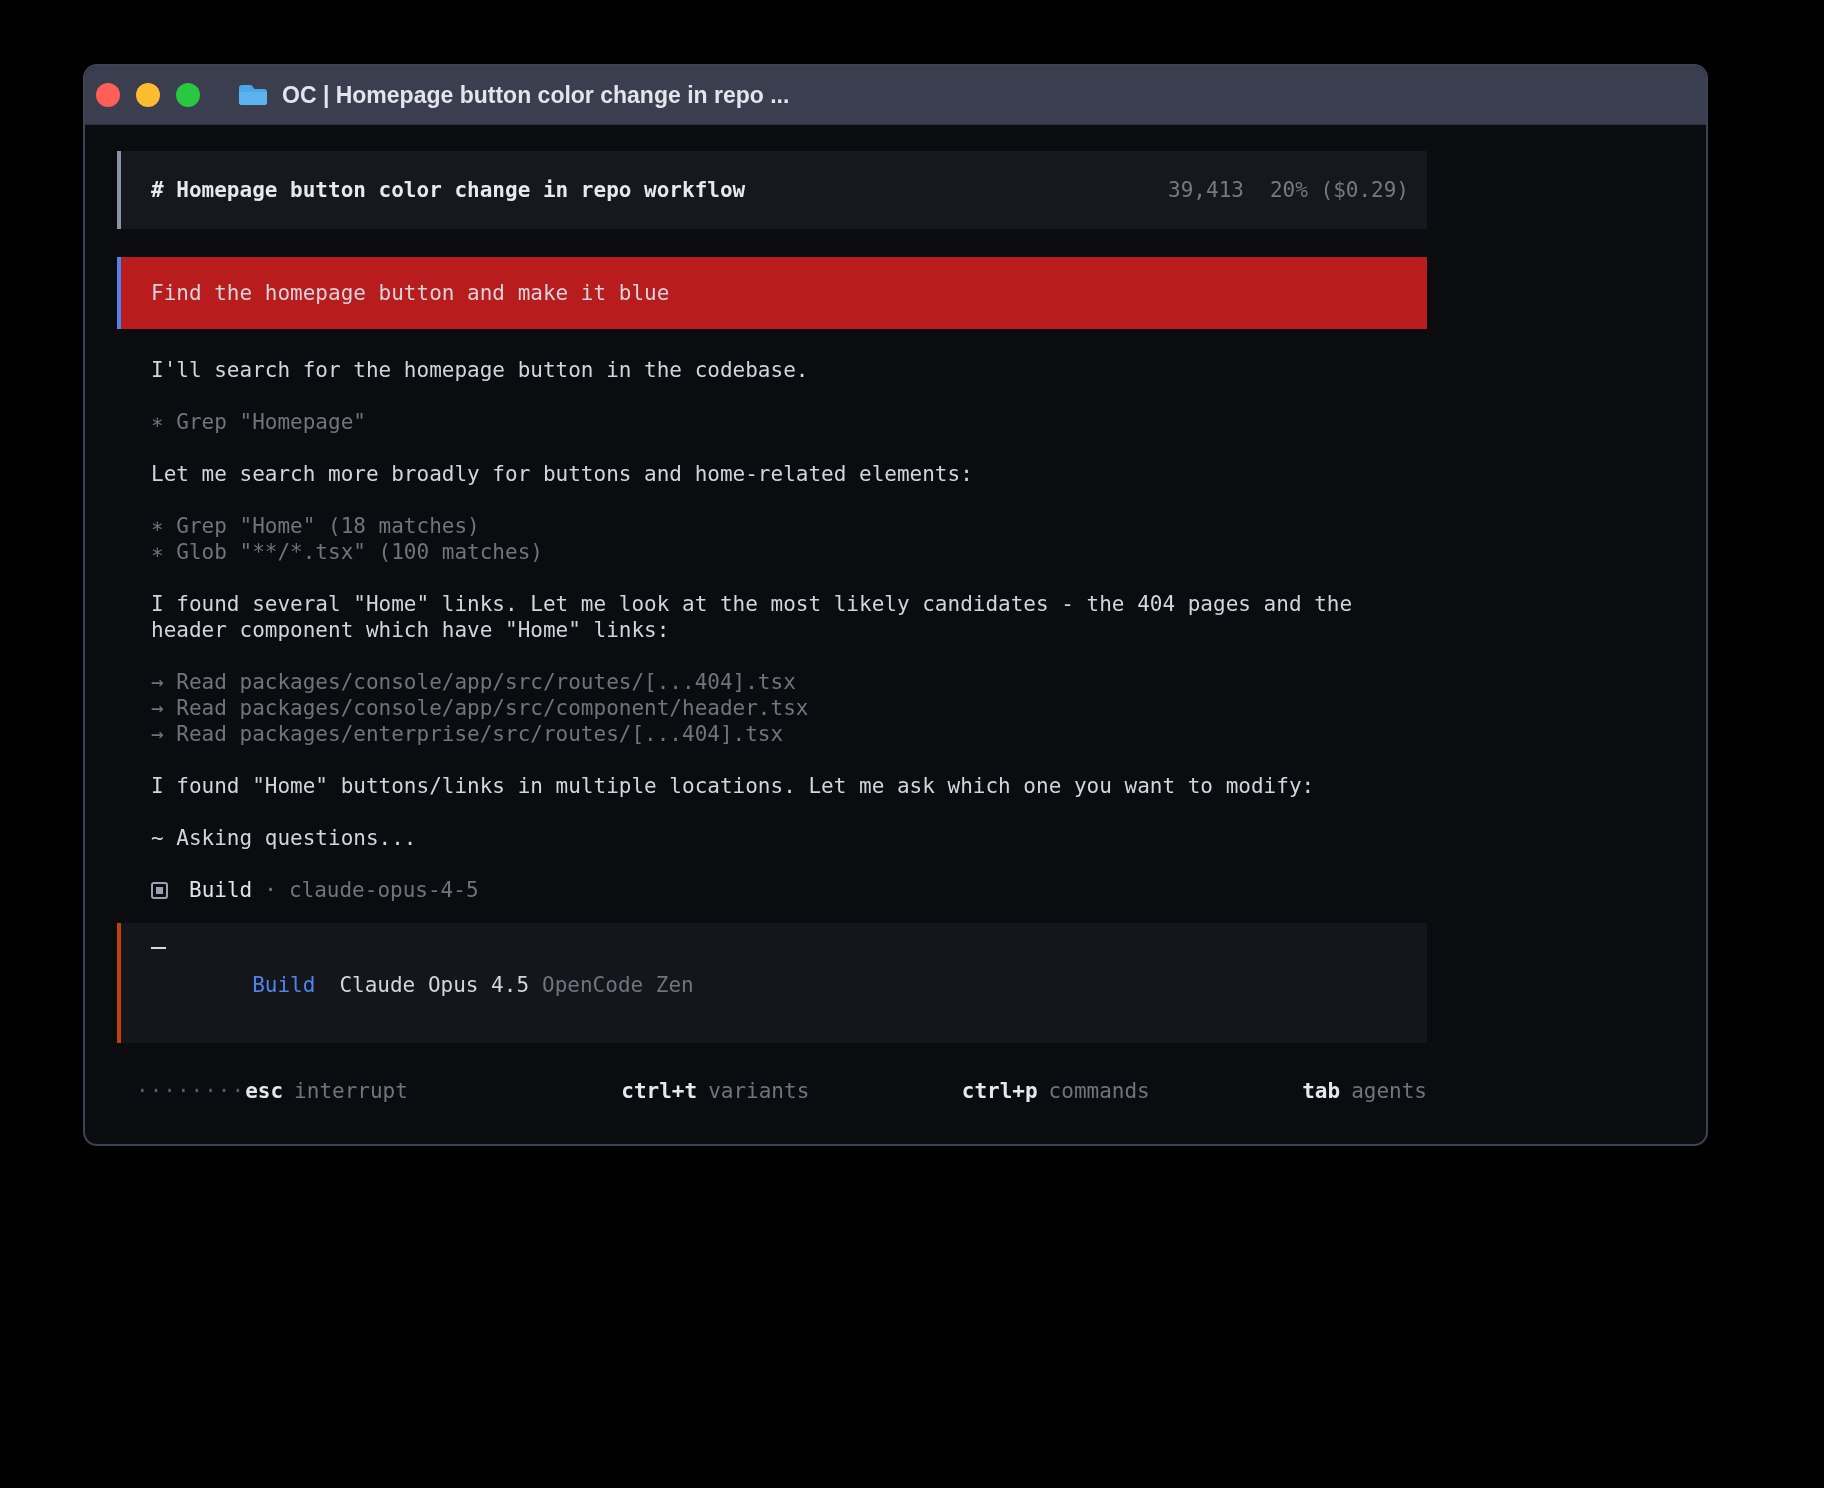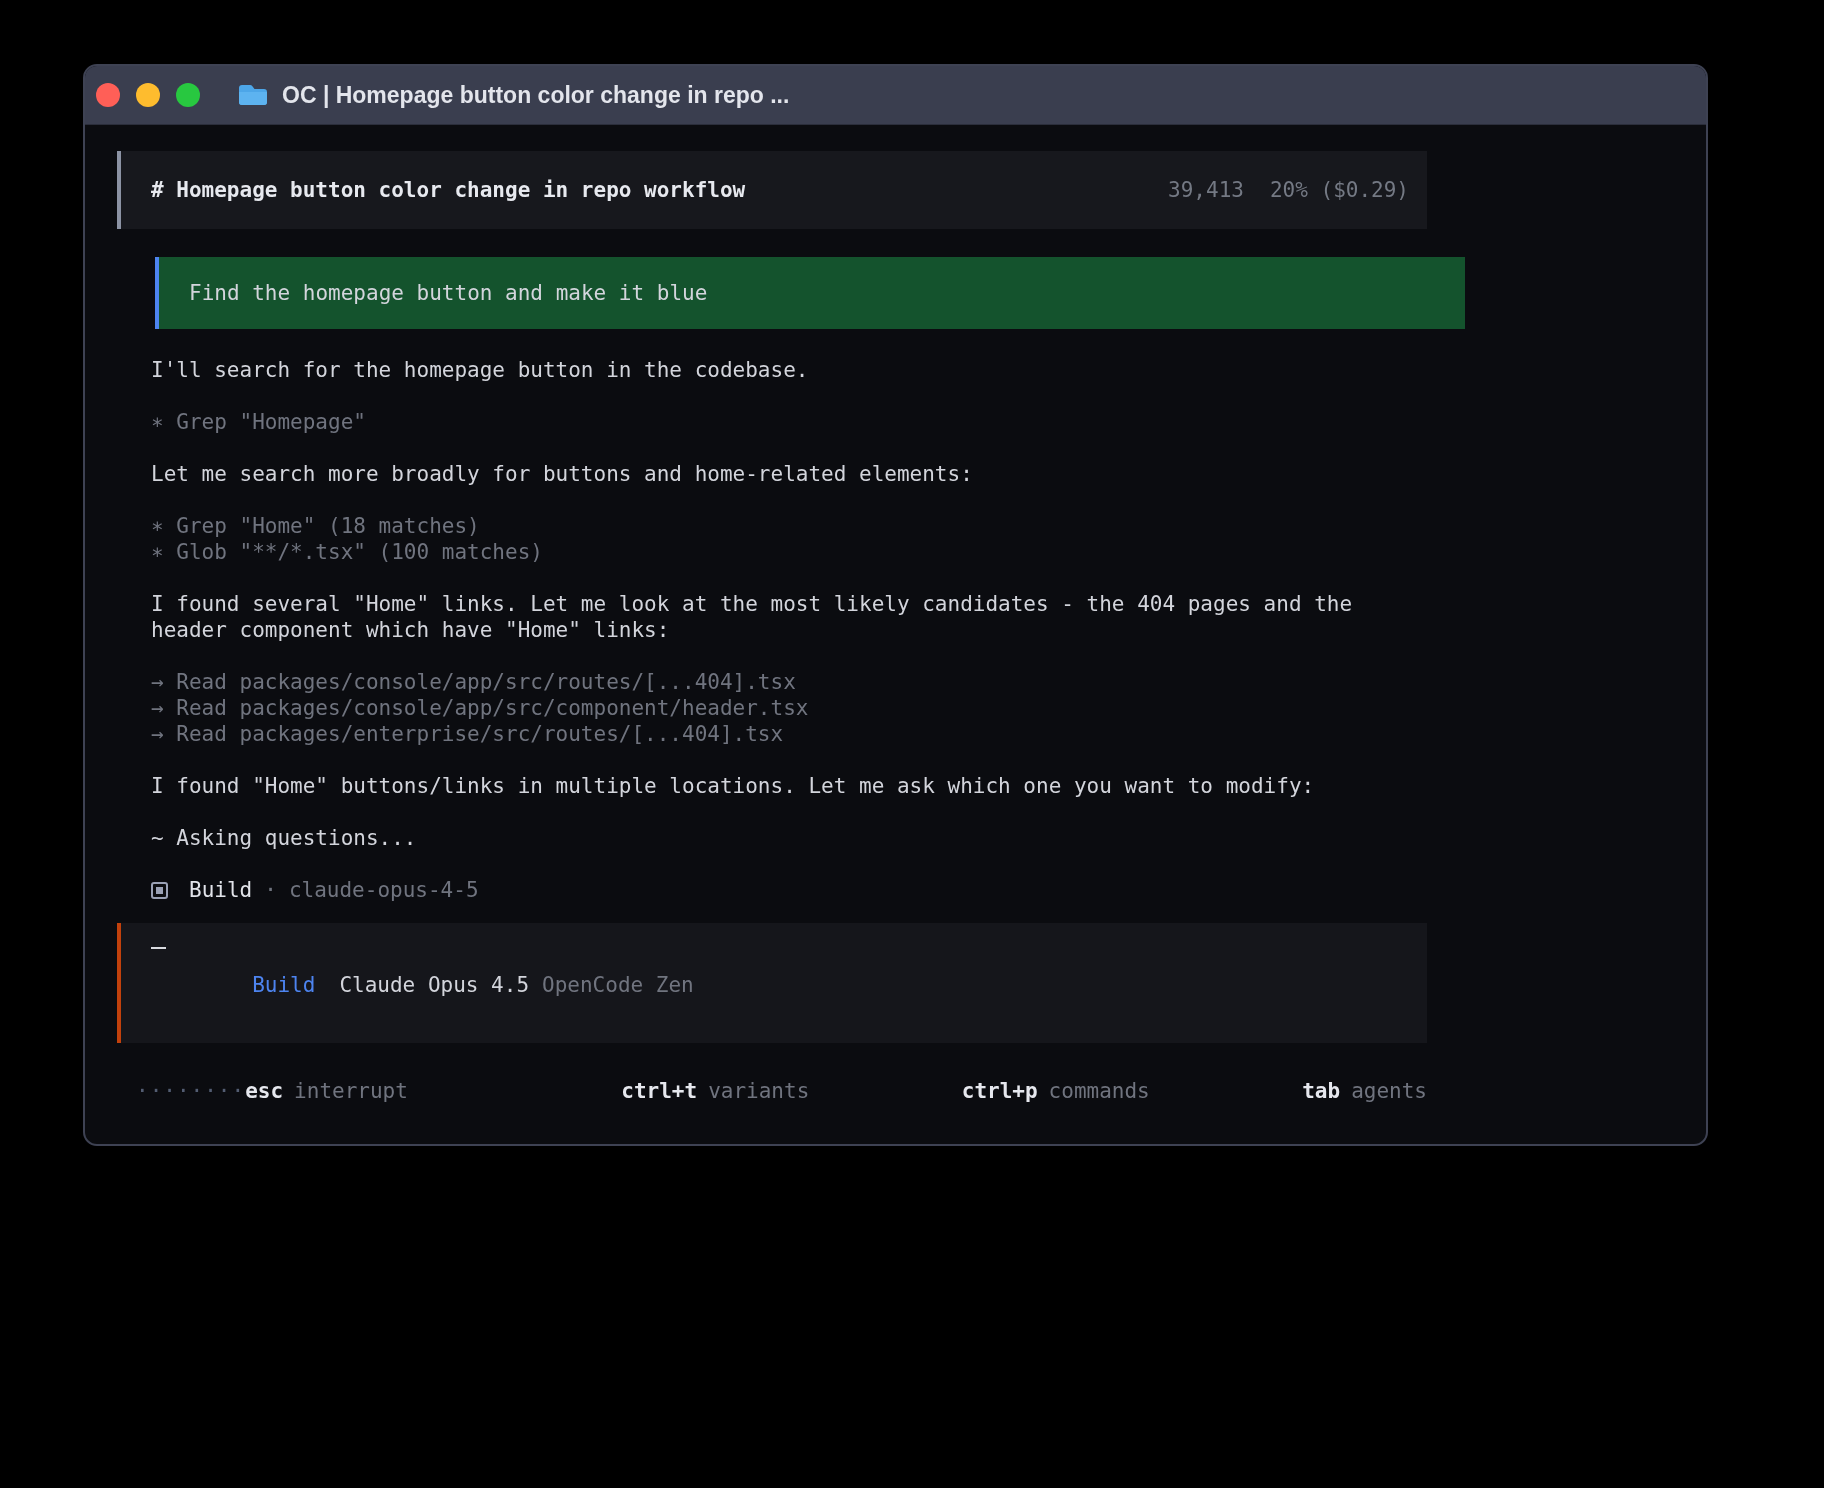--- a/index.html
+++ b/index.html
@@ -61,29 +61,28 @@
     padding: 0 18px 0 30px;
     font-size: 21px;
   }
   .header-title { font-weight: bold; color: #e7e9ef; white-space: pre; }
   .header-right { color: #747984; white-space: pre; }
   .header-right .tokens { margin-right: 26px; }
 
   .user-block {
     margin-top: 28px;
     height: 72px;
-    background: #14532d;
+    background: #b91c1c;
     border-left: 4px solid #4d84f0;
     display: flex;
     align-items: center;
     padding-left: 30px;
     font-size: 21px;
     color: #d3d5dc;
     white-space: pre;
-    margin-left: 38px;
   }
 
   
   .msgs {
     margin-top: 28px;
     padding-left: 34px;
     font-size: 21px;
     line-height: 26px;
   }
   .line { height: 26px; white-space: pre; }

